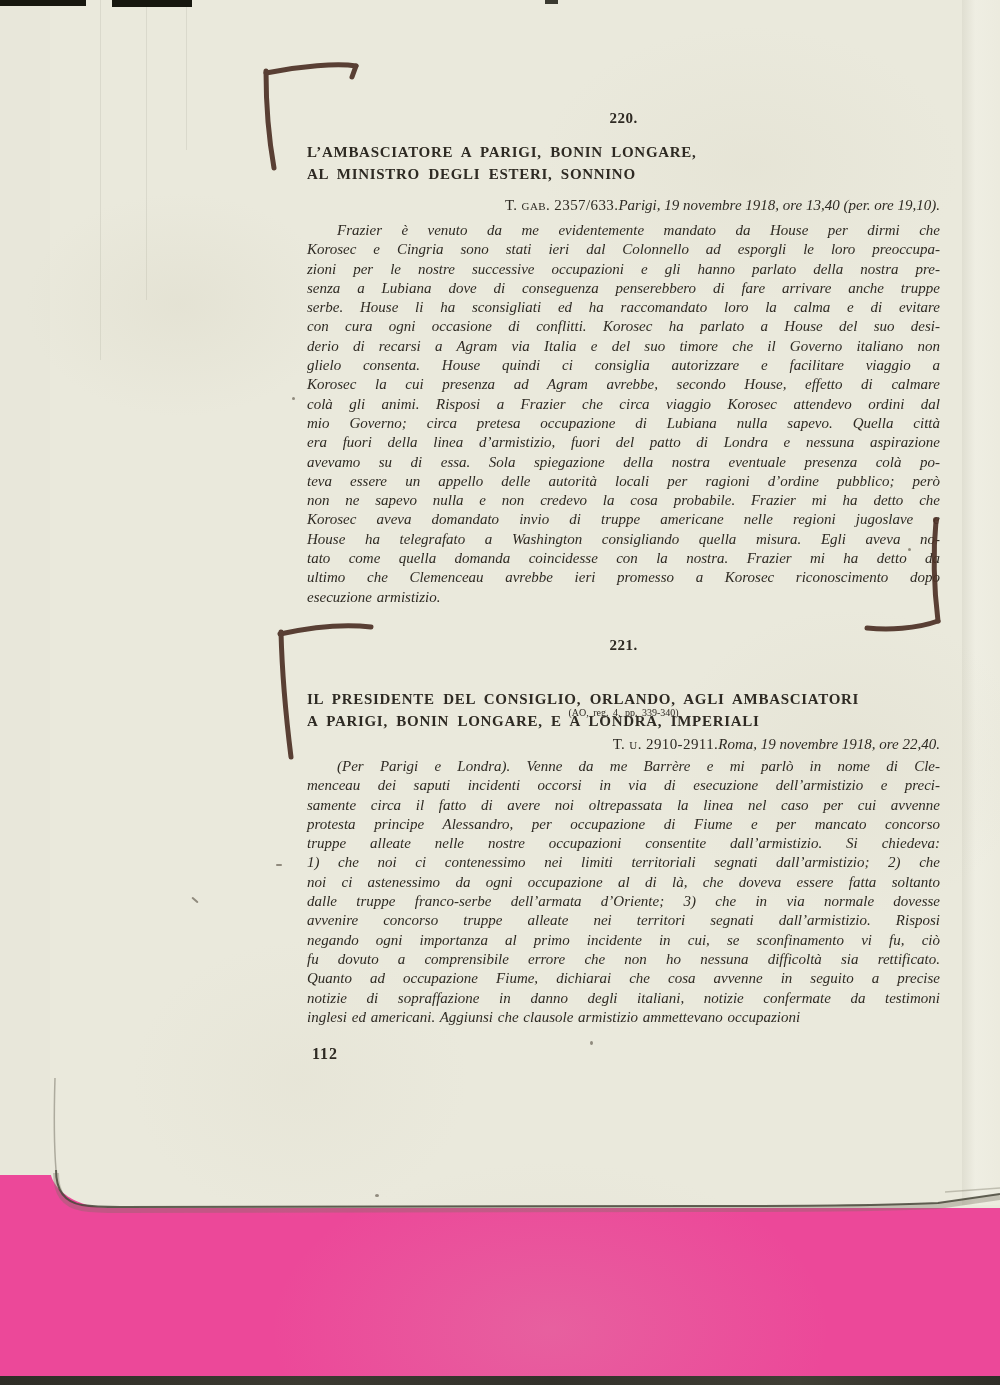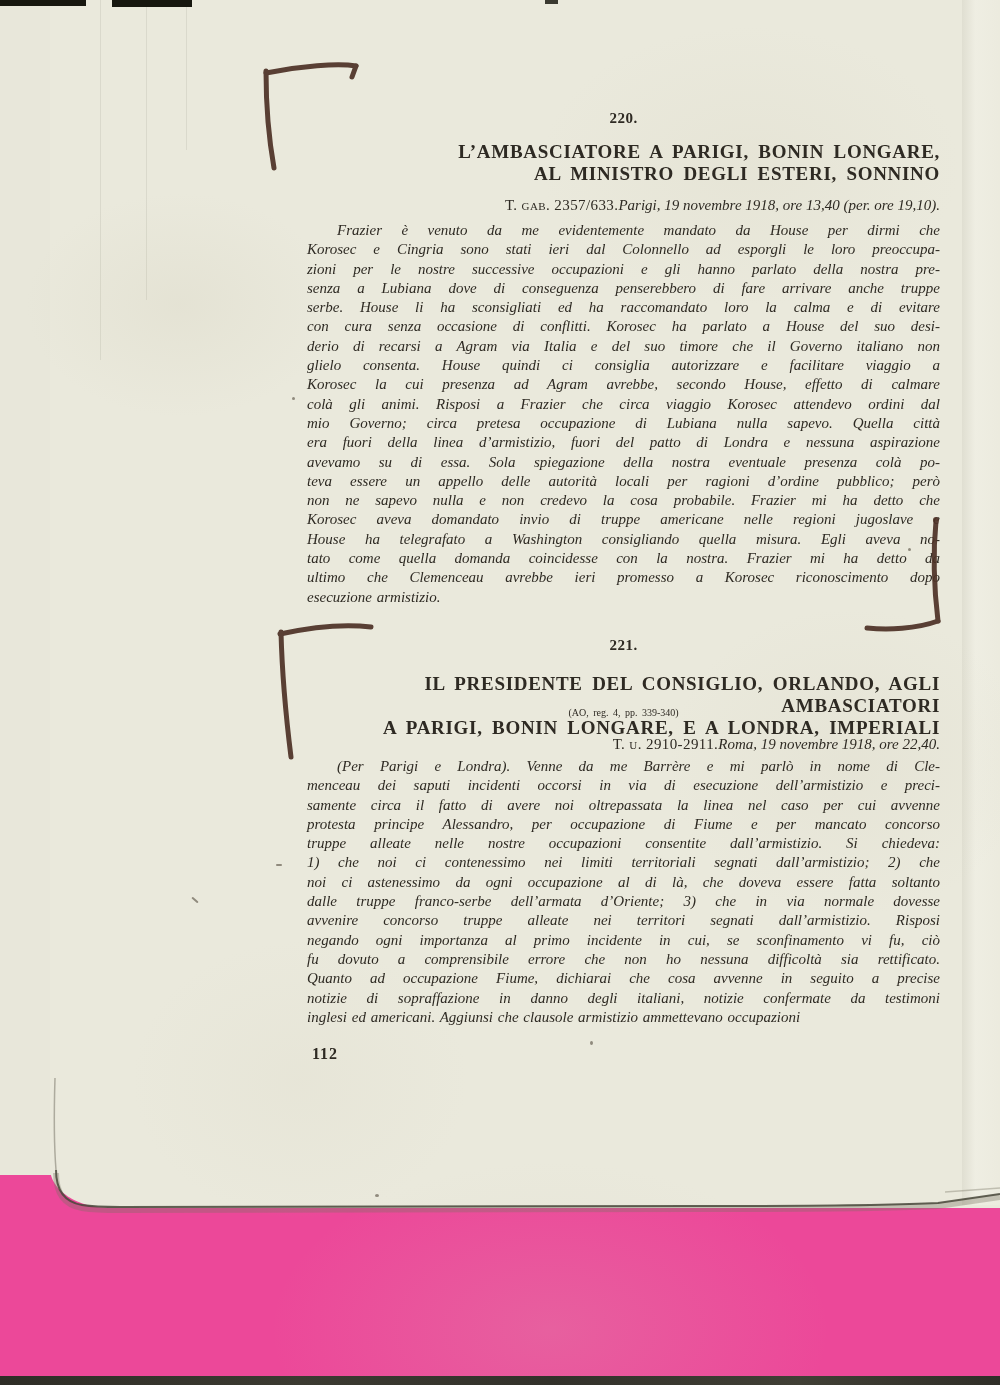--- a/index.html
+++ b/index.html
@@ -38,21 +38,21 @@
   .tm1{left:0;width:86px;height:6px;}
   .tm2{left:112px;width:80px;height:7px;}
   .tm3{left:545px;width:13px;height:4px;background:#3a3930;}
   .bottom-strip{
     position:absolute;left:0;bottom:0;width:1000px;height:9px;
     background:linear-gradient(to right,#2e2d26,#3b3a31 30%,#32312a 55%,#403f35 80%,#2f2e27);
   }
   
   .col{position:absolute;left:307px;width:633px;color:#2e2a23;}
   .doc-number{text-align:center;font-size:15px;font-weight:bold;letter-spacing:0.5px;}
-  .doc-heading{text-align:right;font-size:19px;font-weight:bold;line-height:22px;letter-spacing:0.7px;word-spacing:4px;}
+  .doc-heading{text-align:left;font-size:15px;font-weight:bold;line-height:22px;letter-spacing:0.7px;word-spacing:4px;}
   .source-note{text-align:center;font-size:10px;word-spacing:2px;}
   .ref-row{display:flex;justify-content:flex-end;font-size:15px;}
   .ref{font-variant:small-caps;letter-spacing:0.4px;}
   .dateline{font-style:italic;}
   .para{font-size:15px;line-height:19.3px;word-spacing:1px;font-style:italic;}
   .para .line{text-align:justify;text-align-last:justify;white-space:normal;}
   .para .line:first-child{text-indent:30px;}
   .para .line:last-child{text-align-last:left;}
   .page-number{position:absolute;left:312px;top:1045px;font-size:16px;font-weight:bold;color:#2e2a23;letter-spacing:1px;text-align:right;}
   .marks{position:absolute;left:0;top:0;pointer-events:none;}
@@ -85,41 +85,41 @@
     <div class="col ref-row" style="top:197px;">
       <span class="ref">T. gab. 2357/633.</span>
       <span class="dateline">Parigi, 19 novembre 1918, ore 13,40 (per. ore 19,10).</span>
     </div>
     <div class="col para" style="top:221px;">
         <div class="line">Frazier è venuto da me evidentemente mandato da House per dirmi che</div>
         <div class="line">Korosec e Cingria sono stati ieri dal Colonnello ad esporgli le loro preoccupa-</div>
         <div class="line">zioni per le nostre successive occupazioni e gli hanno parlato della nostra pre-</div>
         <div class="line">senza a Lubiana dove di conseguenza penserebbero di fare arrivare anche truppe</div>
         <div class="line">serbe. House li ha sconsigliati ed ha raccomandato loro la calma e di evitare</div>
-        <div class="line">con cura senza occasione di conflitti. Korosec ha parlato a House del suo desi-</div>
+        <div class="line">con cura ogni occasione di conflitti. Korosec ha parlato a House del suo desi-</div>
         <div class="line">derio di recarsi a Agram via Italia e del suo timore che il Governo italiano non</div>
         <div class="line">glielo consenta. House quindi ci consiglia autorizzare e facilitare viaggio a</div>
         <div class="line">Korosec la cui presenza ad Agram avrebbe, secondo House, effetto di calmare</div>
         <div class="line">colà gli animi. Risposi a Frazier che circa viaggio Korosec attendevo ordini dal</div>
         <div class="line">mio Governo; circa pretesa occupazione di Lubiana nulla sapevo. Quella città</div>
         <div class="line">era fuori della linea d’armistizio, fuori del patto di Londra e nessuna aspirazione</div>
         <div class="line">avevamo su di essa. Sola spiegazione della nostra eventuale presenza colà po-</div>
         <div class="line">teva essere un appello delle autorità locali per ragioni d’ordine pubblico; però</div>
         <div class="line">non ne sapevo nulla e non credevo la cosa probabile. Frazier mi ha detto che</div>
         <div class="line">Korosec aveva domandato invio di truppe americane nelle regioni jugoslave e</div>
         <div class="line">House ha telegrafato a Washington consigliando quella misura. Egli aveva no-</div>
         <div class="line">tato come quella domanda coincidesse con la nostra. Frazier mi ha detto da</div>
         <div class="line">ultimo che Clemenceau avrebbe ieri promesso a Korosec riconoscimento dopo</div>
         <div class="line">esecuzione armistizio.</div>
       </div>
   </section>
 
   <section>
     <div class="col doc-number" style="top:637px;">221.</div>
-    <div class="col doc-heading" style="top:673px;">
+    <div class="col doc-heading" style="top:688px;">
       <div>IL PRESIDENTE DEL CONSIGLIO, ORLANDO, AGLI AMBASCIATORI</div>
       <div>A PARIGI, BONIN LONGARE, E A LONDRA, IMPERIALI</div>
     </div>
     <div class="col source-note" style="top:707px;">(AO, reg. 4, pp. 339-340)</div>
     <div class="col ref-row" style="top:736px;">
       <span class="ref">T. u. 2910-2911.</span>
       <span class="dateline">Roma, 19 novembre 1918, ore 22,40.</span>
     </div>
     <div class="col para" style="top:757px;">
         <div class="line">(Per Parigi e Londra). Venne da me Barrère e mi parlò in nome di Cle-</div>

